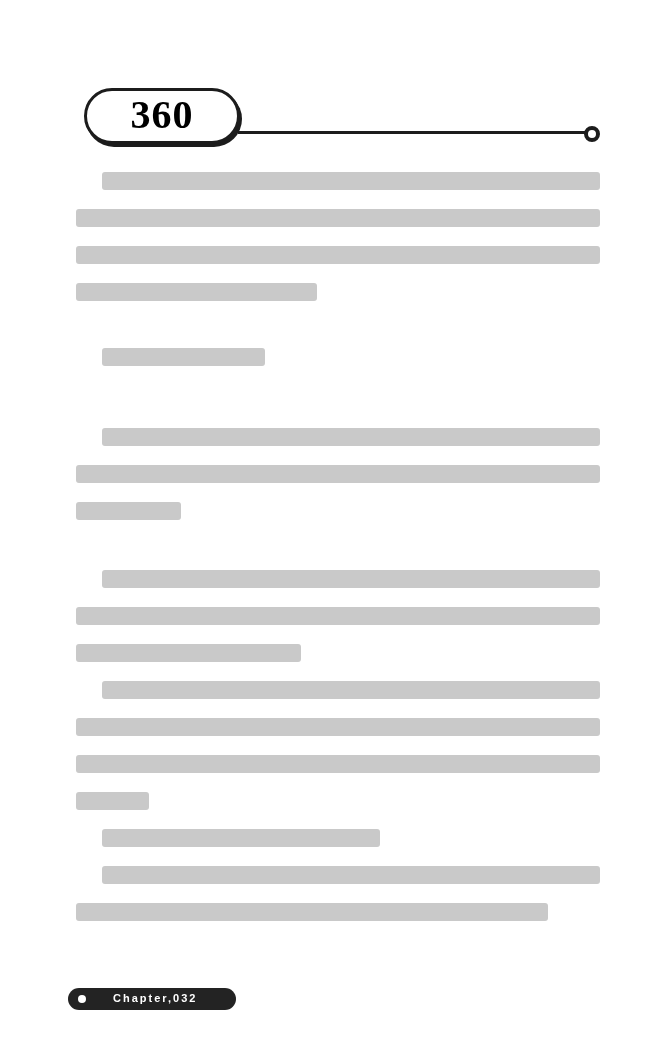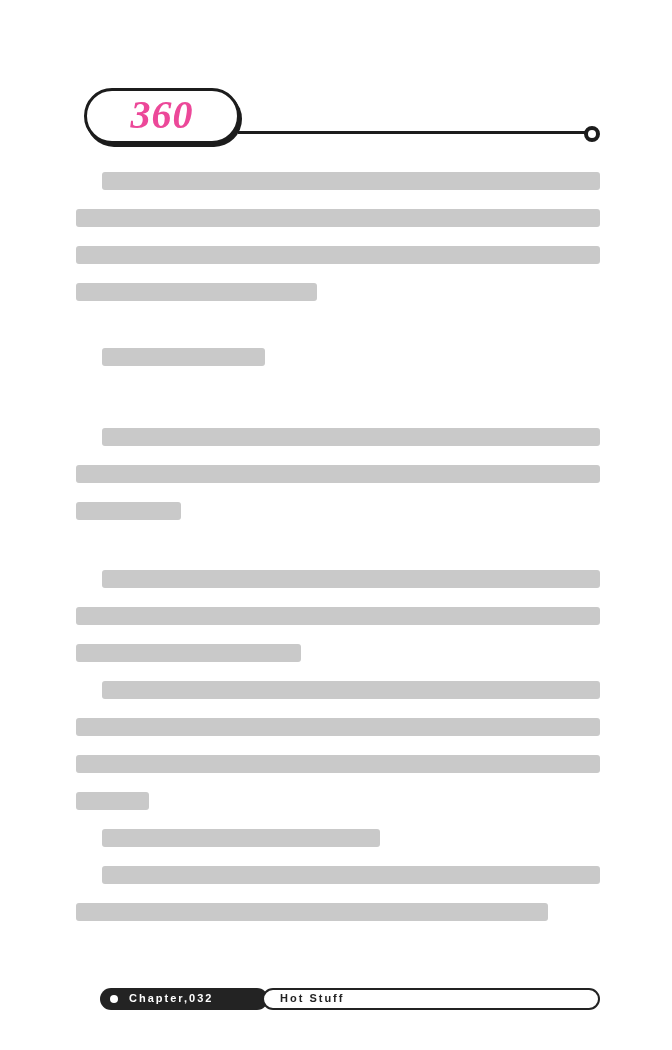--- a/index.html
+++ b/index.html
@@ -28,23 +28,22 @@
     border-radius: 28px;
     box-shadow: 2px 3px 0 #1c1c1c;
     background: #ffffff;
     display: flex;
     align-items: center;
     justify-content: center;
   }
   .pageno-text {
     font-size: 40px;
     font-weight: bold;
-    font-style: italic;
     letter-spacing: 1px;
-    color: #ec4899;
+    color: #000000;
     transform: translateY(-2px);
   }
   .header-rule {
     position: absolute;
     left: 238px;
     top: 131px;
     width: 348px;
     height: 3px;
     background: #1c1c1c;
   }
@@ -86,29 +85,29 @@
   .redacted-line {
     height: 18px;
     margin-bottom: 19px;
     background: #c9c9c9;
     border-radius: 3px;
   }
 
   
   .footer-chapter-pill {
     position: absolute;
-    left: 100px;
+    left: 68px;
     top: 988px;
     width: 168px;
     height: 22px;
     background: #232323;
     border-radius: 12px;
     display: flex;
     align-items: center;
-    gap: 11px;
+    gap: 27px;
     padding-left: 10px;
     box-sizing: border-box;
   }
   .footer-dot {
     width: 8px;
     height: 8px;
     border-radius: 50%;
     background: #ffffff;
     flex: 0 0 auto;
   }
@@ -186,17 +185,14 @@
       <div class="text-block" style="top: 866px;">
         <div class="redacted-line" style="margin-left: 26px; width: calc(100% - 26px);"></div>
         <div class="redacted-line" style="margin-left: 0px; width: calc(90% + 0px);"></div>
       </div>
     </div>
 
   <div class="footer-chapter-pill">
     <span class="footer-dot"></span>
     <span class="footer-chapter-label">Chapter,032</span>
   </div>
-  <div class="footer-title-pill">
-    <span class="footer-title-label">Hot Stuff</span>
-  </div>
 
 </div>
 
 </body></html>

